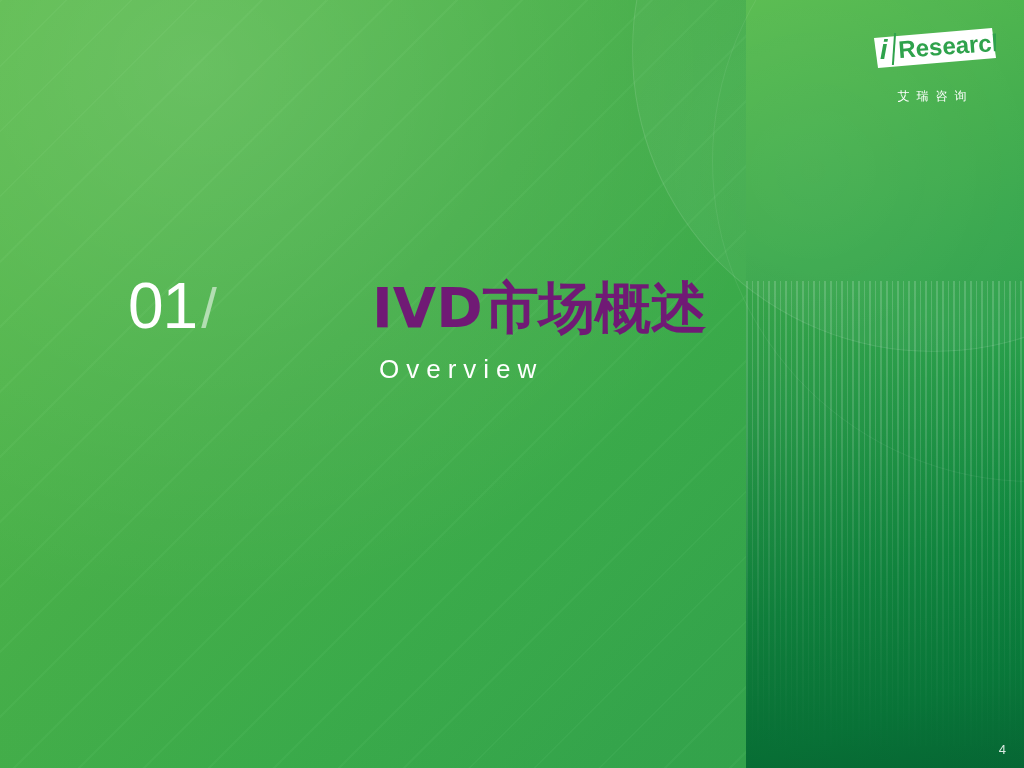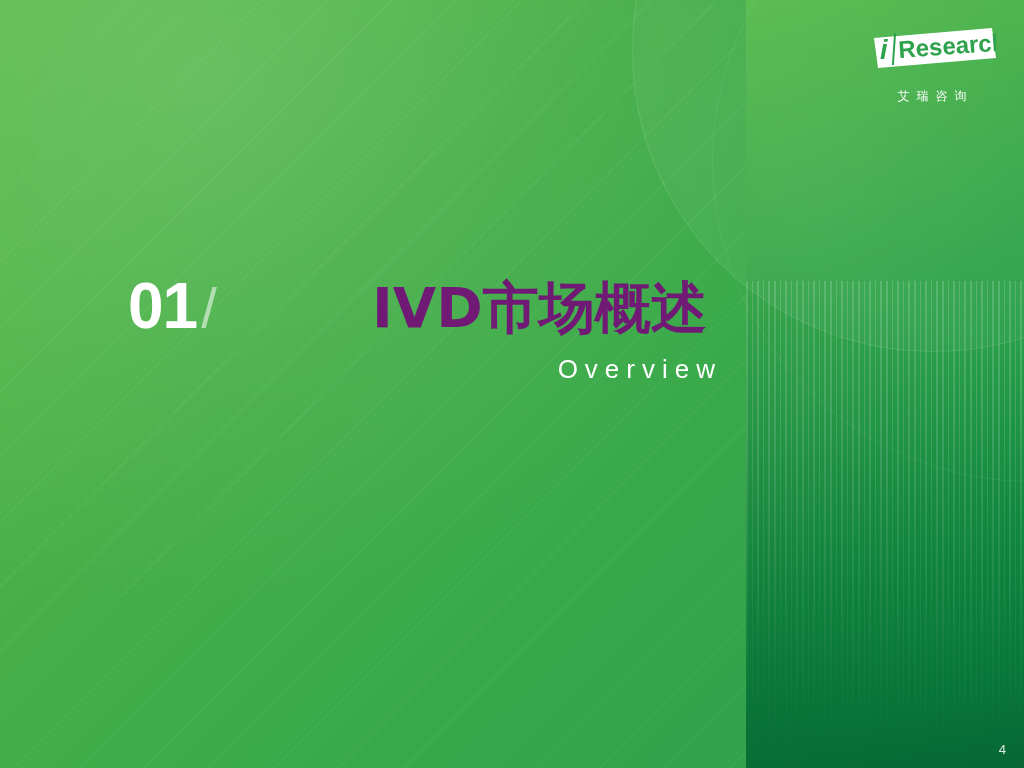--- a/index.html
+++ b/index.html
@@ -179,21 +179,21 @@
     position: absolute;
     left: 128px;
     top: 2px;
     display: flex;
     align-items: flex-start;
     height: 72px;
   }
   .section-number {
     color: #ffffff;
     font-size: 64px;
-    font-weight: bold;
+    font-weight: normal;
     line-height: 64px;
     letter-spacing: -1px;
     font-family: "Liberation Sans", sans-serif;
   }
   .section-slash {
     color: rgba(255,255,255,0.55);
     font-size: 56px;
     font-weight: 300;
     line-height: 68px;
     margin-left: 4px;
@@ -211,21 +211,21 @@
     letter-spacing: 0px;
     white-space: nowrap;
     font-family: "DejaVu Sans", "Liberation Sans", sans-serif;
   }
 
   .title-en {
     position: absolute;
     left: 372px;
     top: 80px;
     width: 350px;
-    text-align: right;
+    text-align: left;
     color: #ffffff;
     font-size: 26px;
     font-weight: 300;
     letter-spacing: 7px;
     text-indent: 7px;
     line-height: 34px;
     white-space: nowrap;
     font-family: "Liberation Sans", sans-serif;
   }
 

